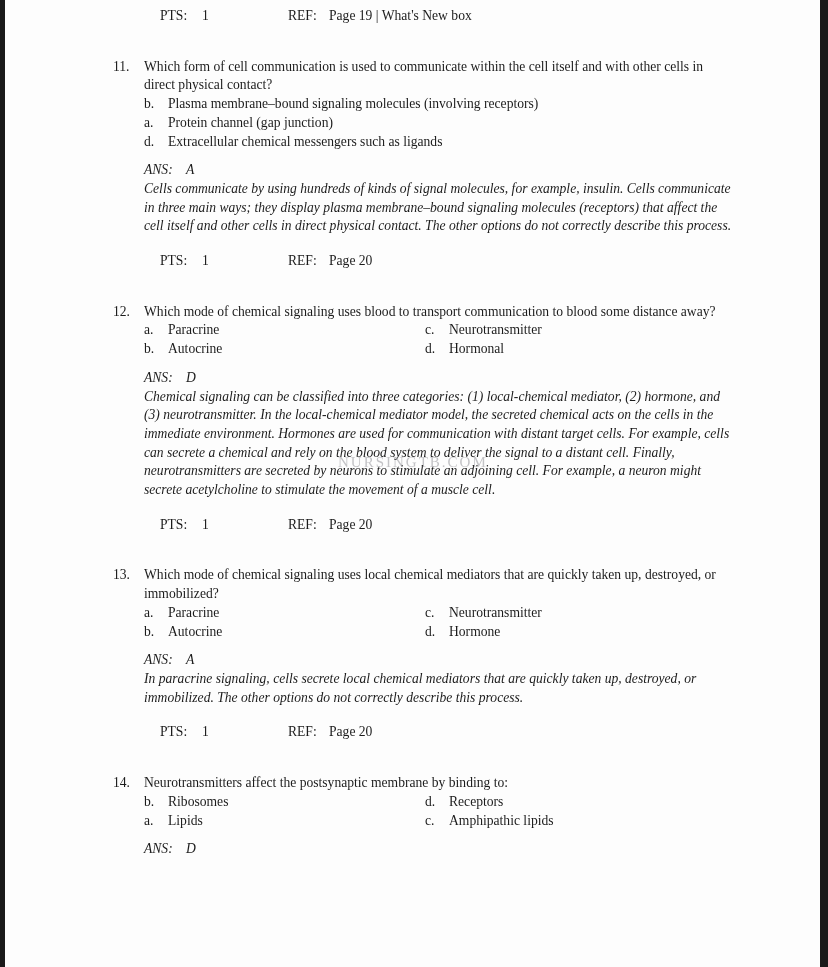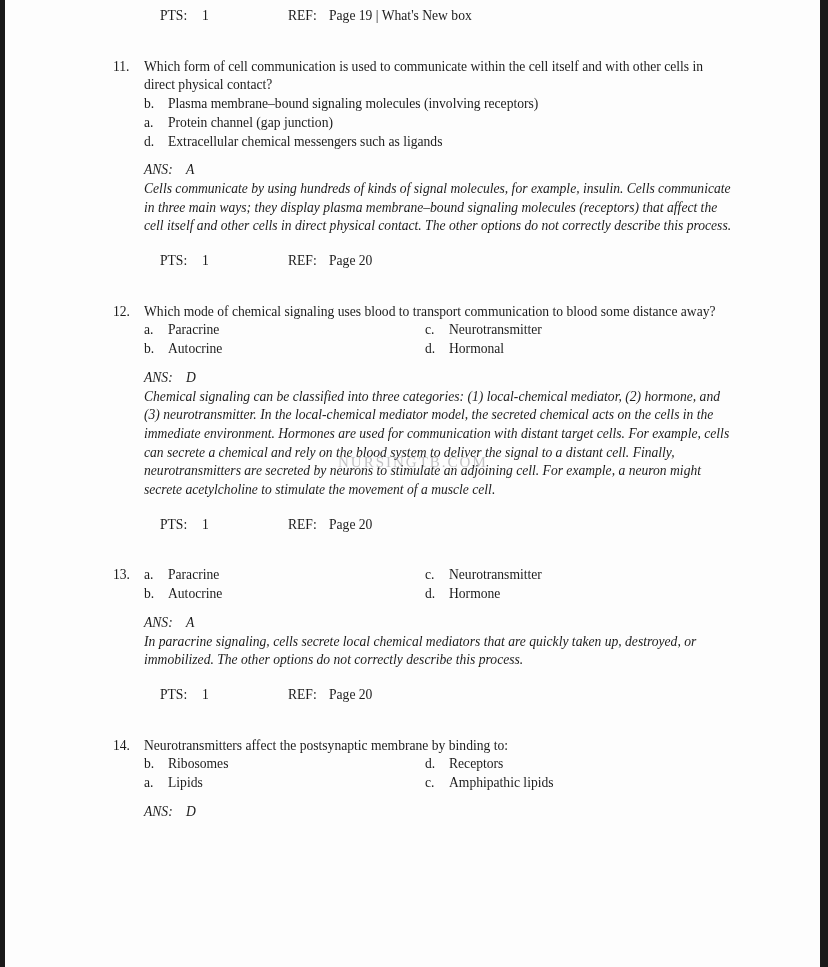--- a/index.html
+++ b/index.html
@@ -94,20 +94,21 @@
     <div class="ansblock">
       <div class="ansline"><span class="label">ANS:</span><span>D</span></div>
       <div class="expl">Chemical signaling can be classified into three categories: (1) local-chemical mediator, (2) hormone, and (3) neurotransmitter. In the local-chemical mediator model, the secreted chemical acts on the cells in the immediate environment. Hormones are used for communication with distant target cells. For example, cells can secrete a chemical and rely on the blood system to deliver the signal to a distant cell. Finally, neurotransmitters are secreted by neurons to stimulate an adjoining cell. For example, a neuron might secrete acetylcholine to stimulate the movement of a muscle cell.</div>
     </div>
     <div class="ptsline">
       <span class="ptsgroup"><span class="label">PTS:</span><span>1</span></span><span class="refgroup"><span class="label reflabel">REF:</span><span>Page 20</span></span>
     </div>
 
     <div class="question">
       <div class="qnum">13.</div>
+      <div class="qtext">Which mode of chemical signaling uses local chemical mediators that are quickly taken up, destroyed, or immobilized?</div>
       <div class="optrow">
         <div class="optcell c1"><span class="olet">a.</span><span>Paracrine</span></div>
         <div class="optcell"><span class="olet">c.</span><span>Neurotransmitter</span></div>
       </div>
       <div class="optrow">
         <div class="optcell c1"><span class="olet">b.</span><span>Autocrine</span></div>
         <div class="optcell"><span class="olet">d.</span><span>Hormone</span></div>
       </div>
     </div>
     <div class="ansblock">

